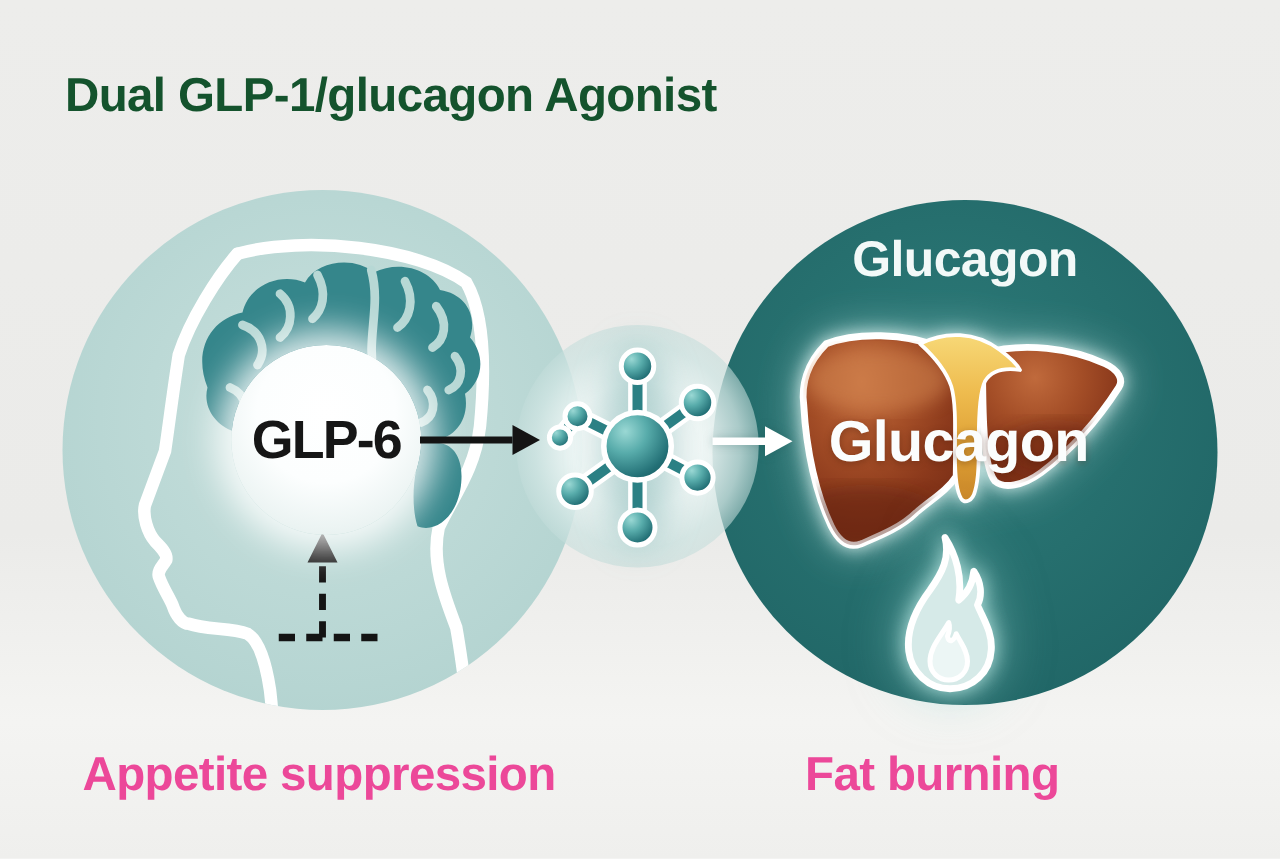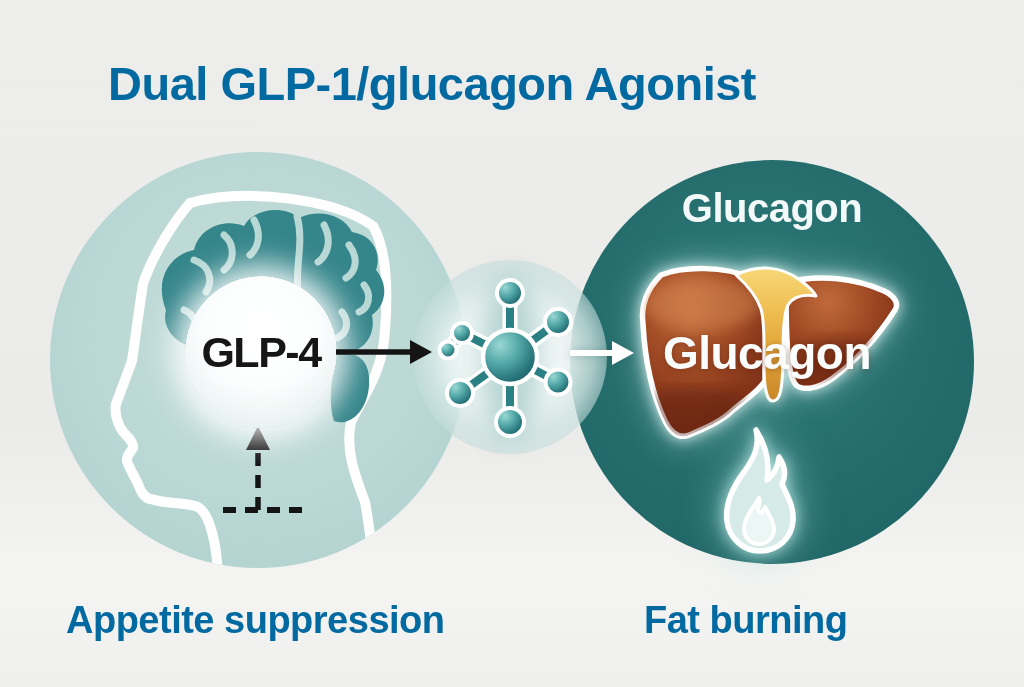--- a/index.html
+++ b/index.html
@@ -6,21 +6,21 @@
   body{
     width:1024px;height:687px;overflow:hidden;
     font-family:"Liberation Sans","DejaVu Sans",sans-serif;
     background:linear-gradient(180deg,#ededeb 0%,#ebebe9 62%,#f4f4f2 84%,#efefed 100%);
   }
   .canvas{position:relative;width:1024px;height:687px;}
   .abs{position:absolute;}
 
   .title{
     left:52px;top:56px;width:760px;
-    font-size:47px;font-weight:700;color:#0369a1;letter-spacing:-0.5px;text-align:center;
+    font-size:38px;font-weight:700;color:#14532d;letter-spacing:-0.5px;
   }
 
   
   .brain-circle{
     left:50px;top:152px;width:416px;height:416px;border-radius:50%;
     background:radial-gradient(circle at 50% 44%,#c9e0dd 0%,#bcd9d6 45%,#aed0cd 100%);
     overflow:hidden;
   }
   .brain-circle svg{position:absolute;left:0;top:0;}
 
@@ -60,21 +60,21 @@
     left:612px;top:326px;width:310px;text-align:center;z-index:5;
     font-size:46px;font-weight:700;color:#fbfdfd;letter-spacing:-0.5px;
     text-shadow:0 1px 6px rgba(70,25,8,0.35);
   }
   .flame-svg{left:712px;top:424px;z-index:4;
     filter:drop-shadow(0 0 8px rgba(190,235,231,0.9)) drop-shadow(0 0 20px rgba(160,220,215,0.55));}
 
   .arrow-black{left:332px;top:334px;z-index:4;}
   .arrow-white{left:566px;top:336px;z-index:5;filter:drop-shadow(0 0 4px rgba(20,70,70,0.25));}
 
-  .caption{font-size:38px;font-weight:700;color:#0369a1;letter-spacing:-0.5px;z-index:2;}
+  .caption{font-size:38px;font-weight:700;color:#ec4899;letter-spacing:-0.5px;z-index:2;}
   .caption-left{left:66px;top:599px;}
   .caption-right{left:644px;top:599px;}
 </style>
 </head>
 <body>
 
 <div class="canvas">
 
   <div class="abs title">Dual GLP-1/glucagon Agonist</div>
 
@@ -110,21 +110,21 @@
 
       <g>
         <line x1="208" y1="358" x2="208" y2="296" stroke="#141414" stroke-width="5.5" stroke-dasharray="13 9"></line>
         <line x1="173" y1="358" x2="253" y2="358" stroke="#141414" stroke-width="6" stroke-dasharray="13 9"></line>
         <polygon points="208,274 196,298 220,298" fill="#141414"></polygon>
       </g>
     </svg>
   </div>
 
   <div class="abs glp1-badge">
-    <span>GLP-4</span>
+    <span>GLP-6</span>
   </div>
 
   <svg class="abs arrow-black" width="104" height="36" viewBox="0 0 104 36">
     <line x1="4" y1="18" x2="78" y2="18" stroke="#141414" stroke-width="5.5"></line>
     <polygon points="78,6 100,18 78,30" fill="#141414"></polygon>
   </svg>
 
   <div class="abs liver-circle"></div>
 
   <div class="abs molecule-glow"></div>

